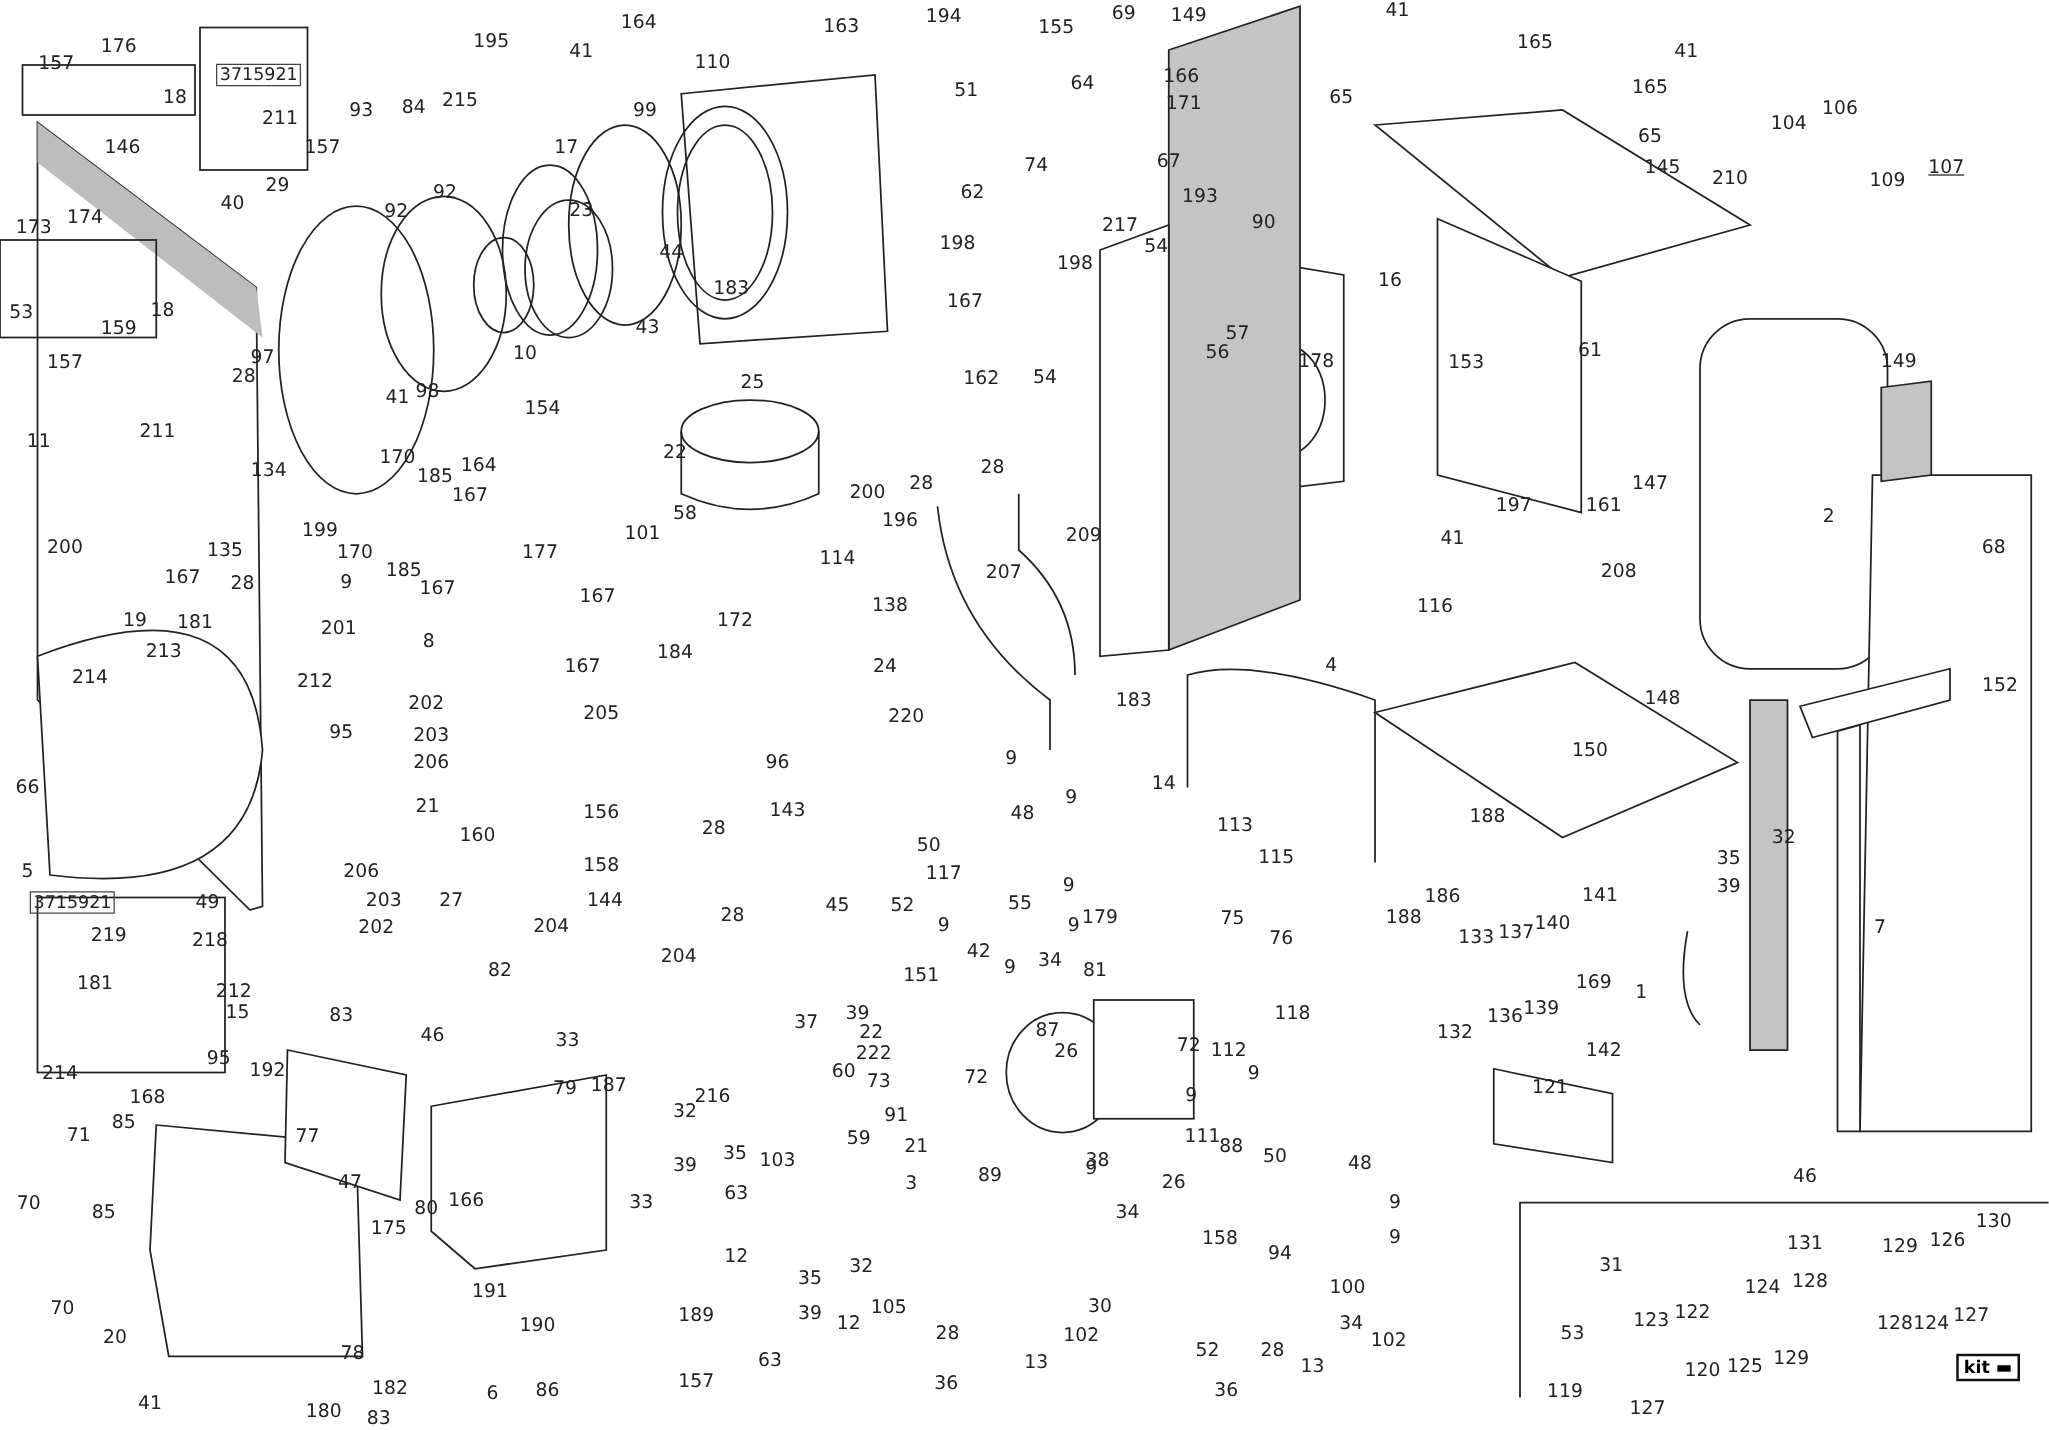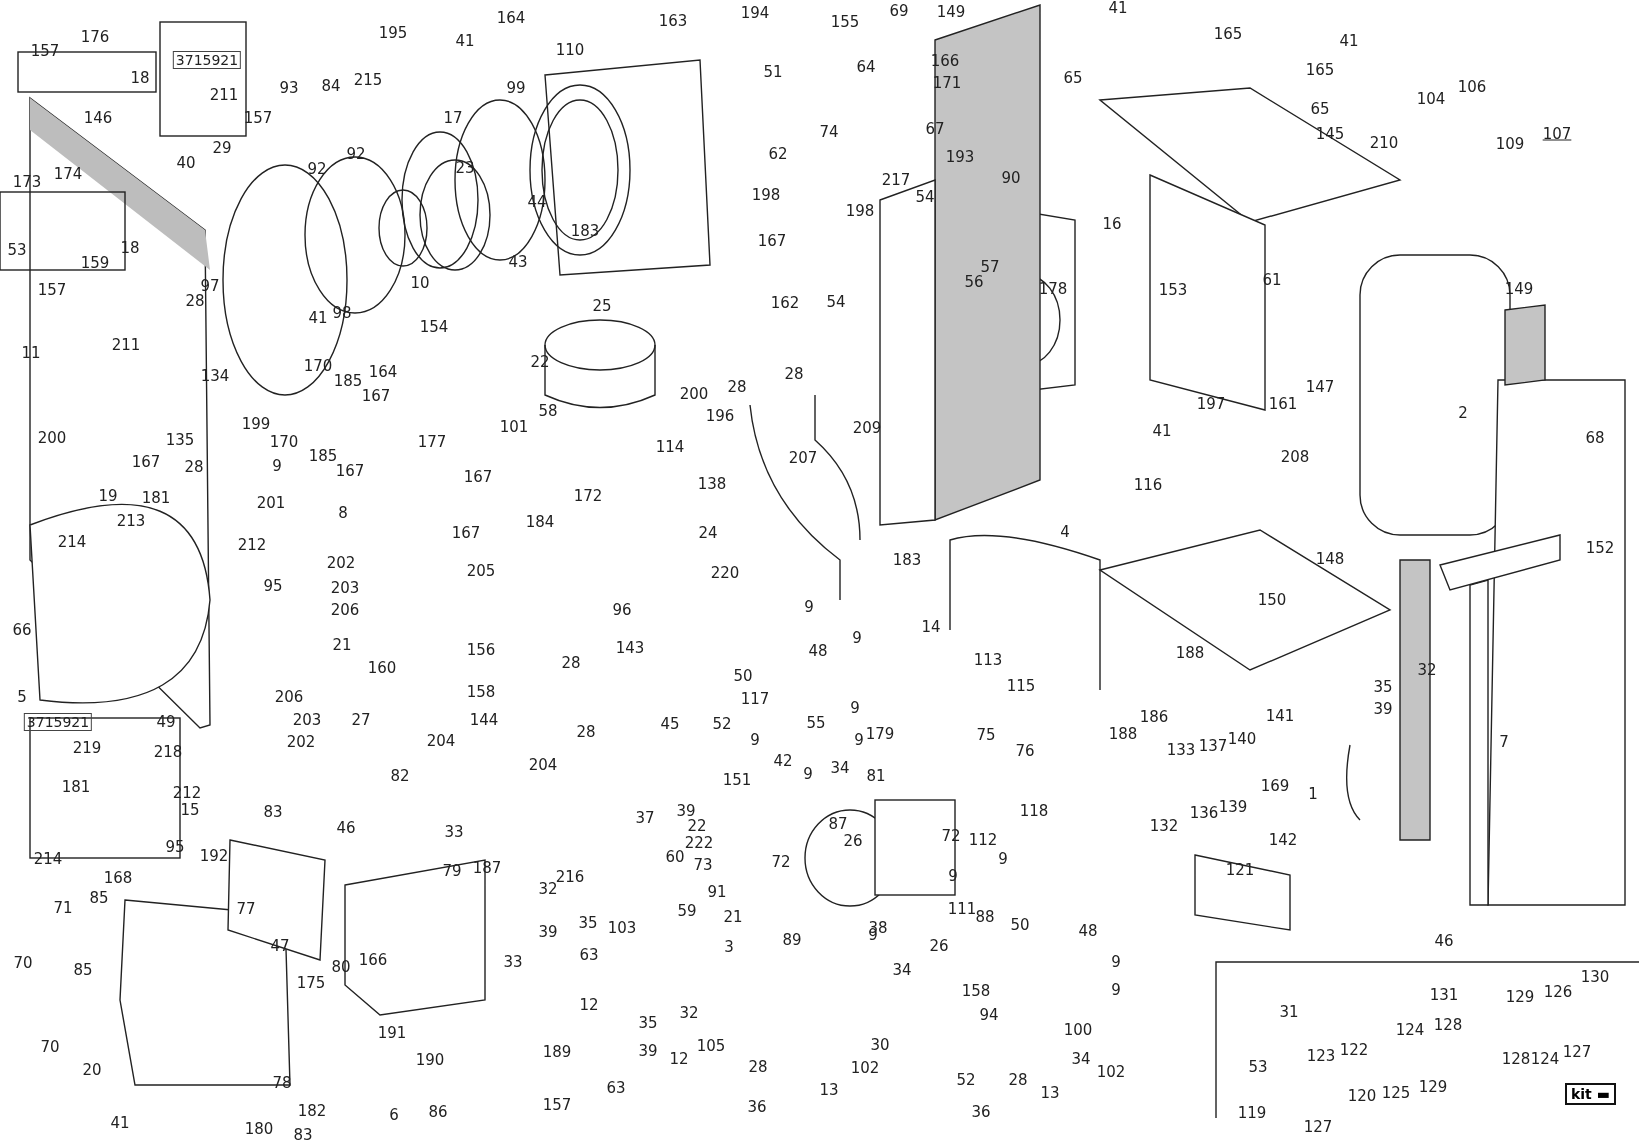--- a/index.html
+++ b/index.html
@@ -349,21 +349,21 @@
       <span class="lbl" style="left: 939px; top: 946px;">26</span>
       <span class="lbl" style="left: 1020px; top: 925px;">50</span>
       <span class="lbl" style="left: 1088px; top: 931px;">48</span>
       <span class="lbl" style="left: 589px; top: 955px;">63</span>
       <span class="lbl" style="left: 902px; top: 970px;">34</span>
       <span class="lbl" style="left: 1116px; top: 962px;">9</span>
       <span class="lbl" style="left: 1444px; top: 941px;">46</span>
       <span class="lbl" style="left: 976px; top: 991px;">158</span>
       <span class="lbl" style="left: 1116px; top: 990px;">9</span>
       <span class="lbl" style="left: 589px; top: 1005px;">12</span>
-      <span class="lbl" style="left: 989px; top: 1003px; margin-top: 12px;">94</span>
+      <span class="lbl" style="left: 1024px; top: 1003px;">94</span>
       <span class="lbl" style="left: 1078px; top: 1030px;">100</span>
       <span class="lbl" style="left: 689px; top: 1013px;">32</span>
       <span class="lbl" style="left: 880px; top: 1045px;">30</span>
       <span class="lbl" style="left: 648px; top: 1023px;">35</span>
       <span class="lbl" style="left: 1081px; top: 1059px;">34</span>
       <span class="lbl" style="left: 648px; top: 1051px;">39</span>
       <span class="lbl" style="left: 711px; top: 1046px;">105</span>
       <span class="lbl" style="left: 679px; top: 1059px;">12</span>
       <span class="lbl" style="left: 616px; top: 1088px;">63</span>
       <span class="lbl" style="left: 966px; top: 1080px;">52</span>

